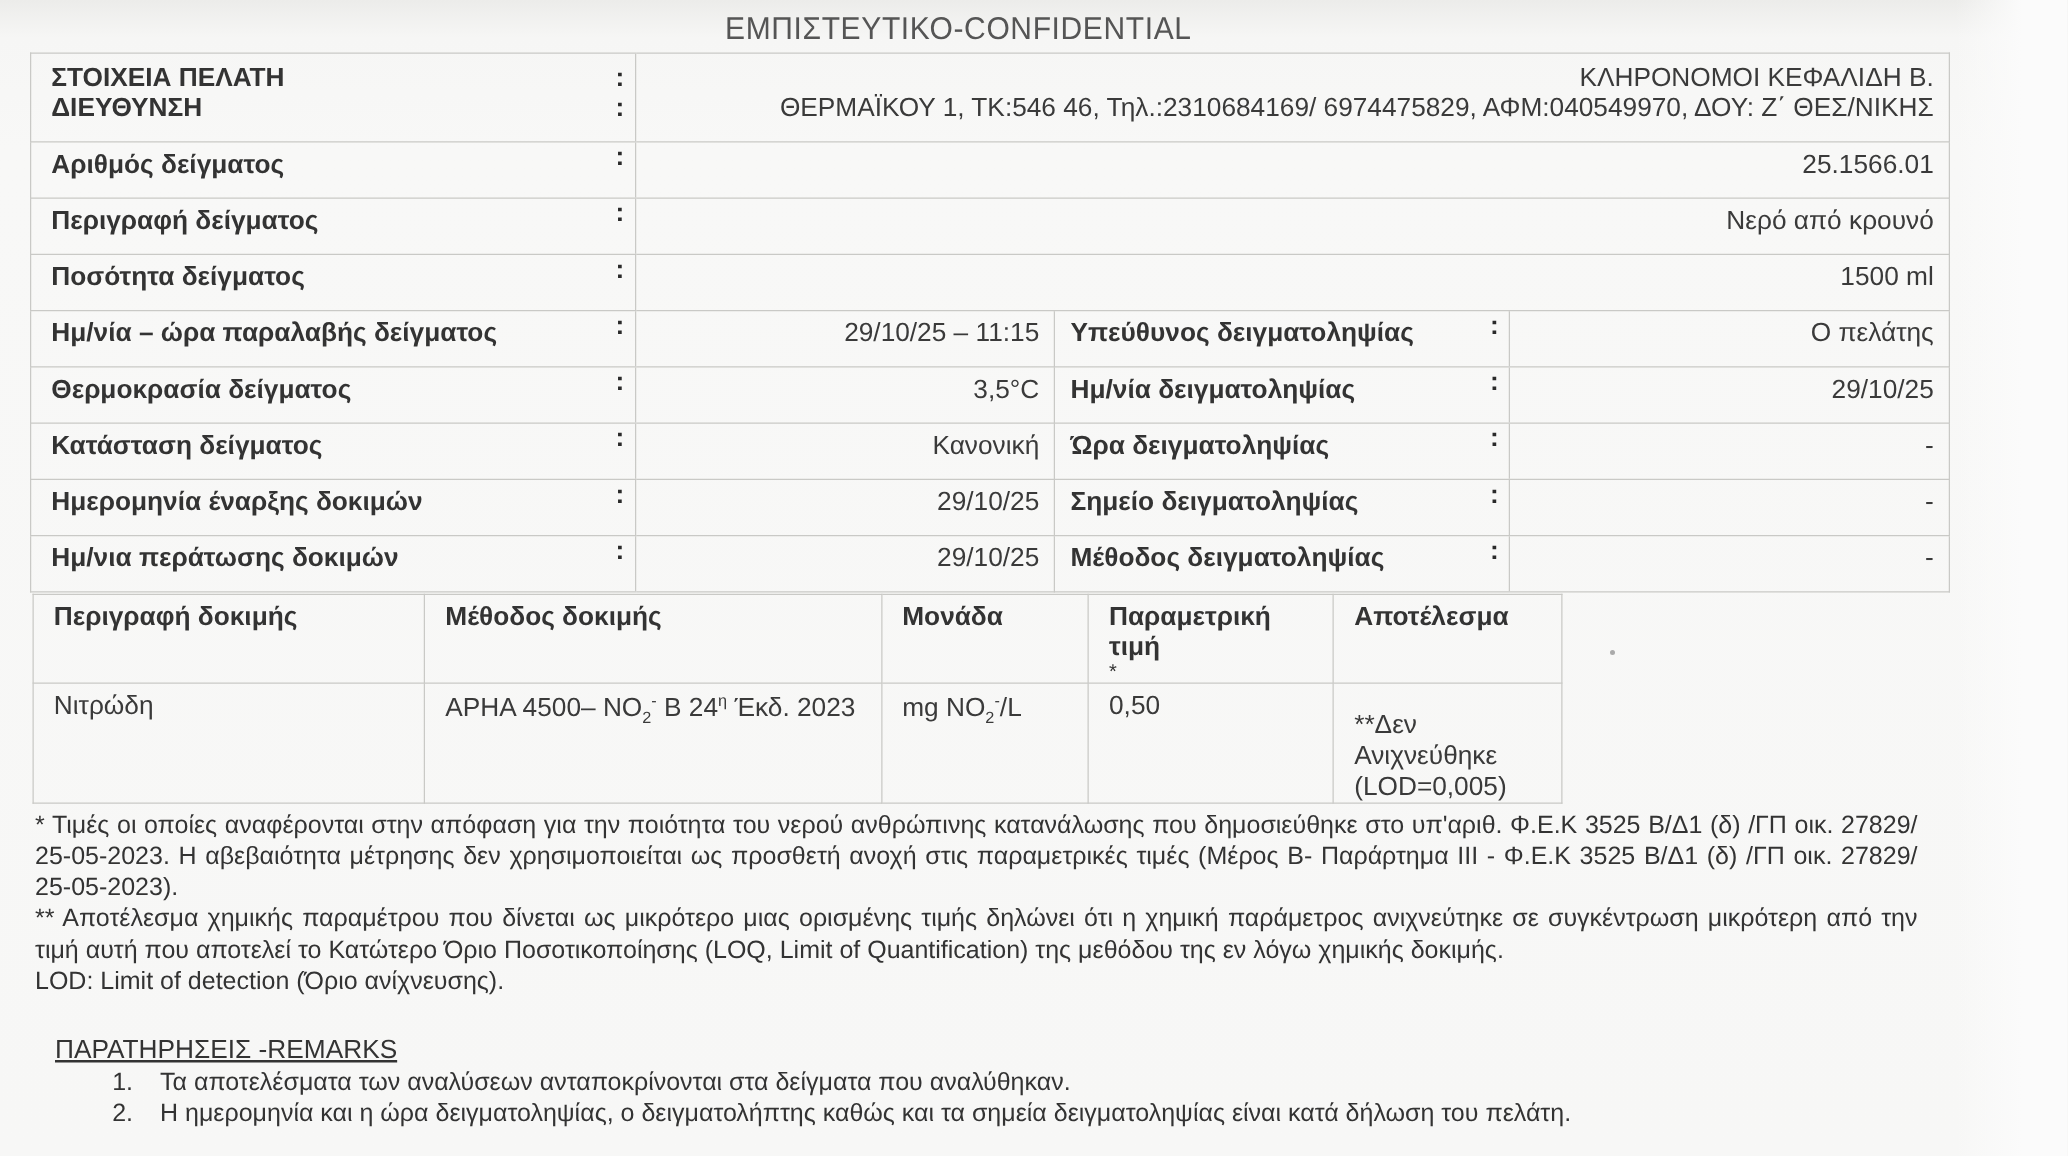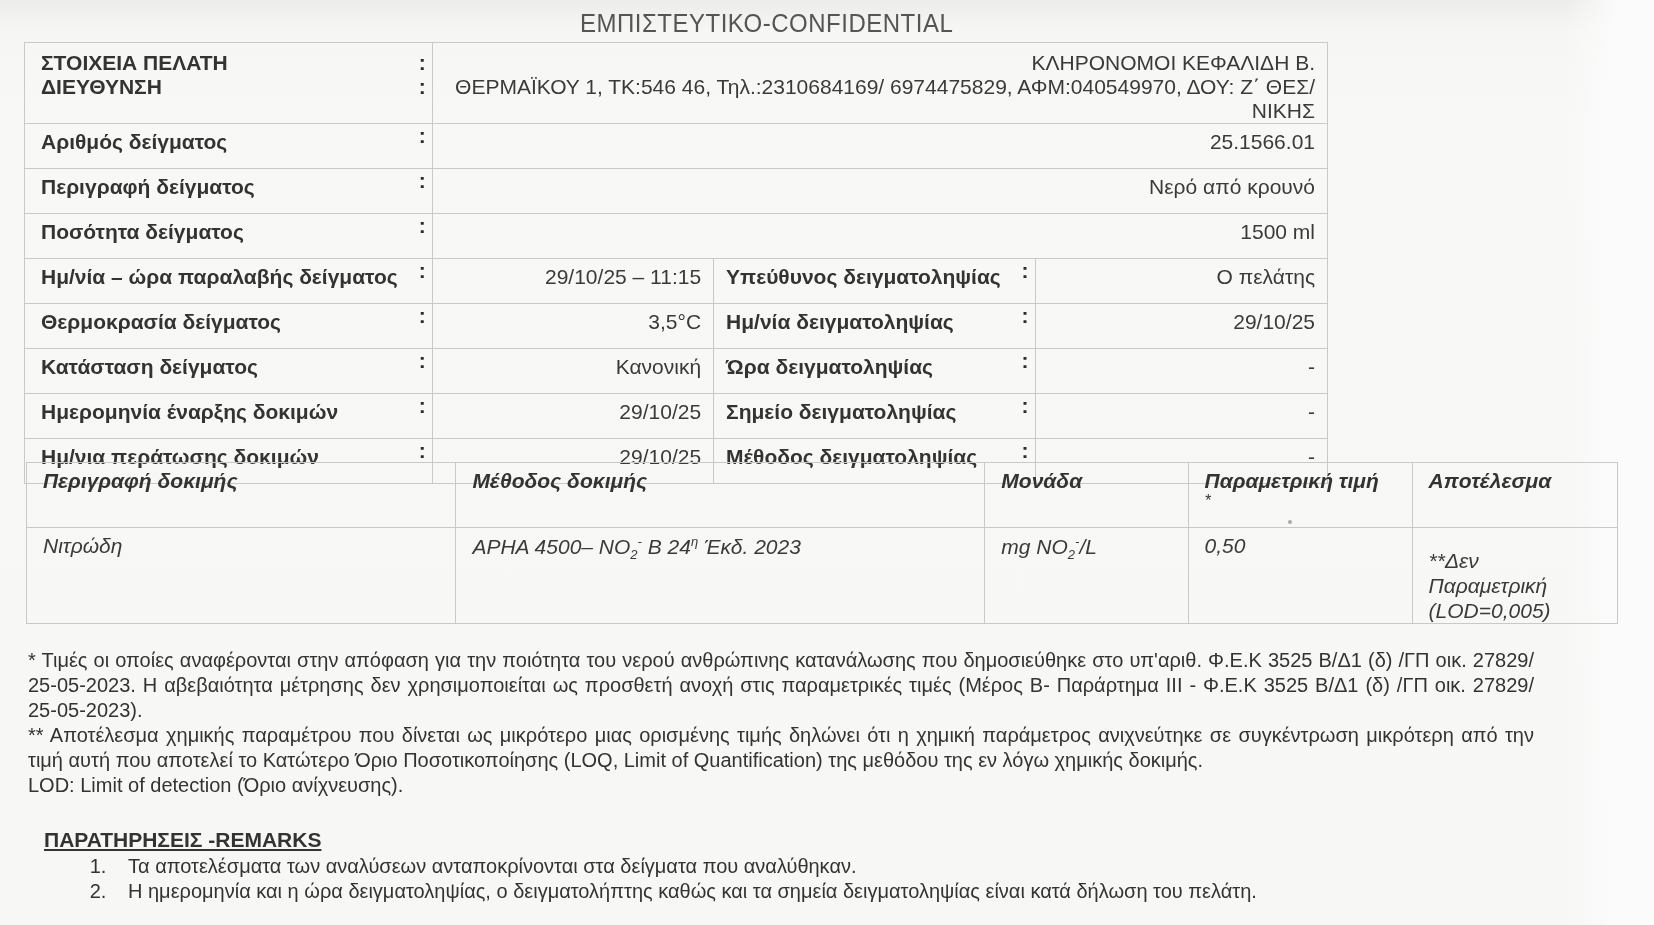--- a/index.html
+++ b/index.html
@@ -18,58 +18,58 @@
       position: absolute; right: 0; top: 0; width: 90px; height: 925px;
       background: linear-gradient(90deg, rgba(250,250,250,0) 0%, #fbfbfb 60%);
     }
     .confidential {
       position: absolute; left: 580px; top: 10px;
       font-size: 24px; letter-spacing: 0.5px; color: #555;
       transform: scaleY(1.05);
     }
     table { border-collapse: collapse; }
     .info {
-      position: absolute; left: 24px; top: 42px; width: 1304px;
+      position: absolute; left: 24px; top: 42px; width: 1536px;
     }
     .info td {
       border: 1px solid #c9c9c6;
       font-size: 21px;
       padding: 0 12px;
       vertical-align: top;
       height: 38px;
     }
     .info td.lbl { font-weight: bold; color: #333; padding-left: 16px; }
     .info td.col { text-align: center; padding: 0; width: 22px; border-left: none; border-right: none; font-weight: bold; }
     .info td.l1 { border-right: none; }
     .info td.val { color: #3a3a3a; text-align: right; }
     .info tr.first td { height: 62px; padding-top: 8px; }
     .info tr td { padding-top: 6px; }
     .info td.lbl2 { font-weight: bold; color: #333; border-right: none; }
     .tests {
-      position: absolute; left: 26px; top: 462px; width: 1592px; font-style: italic;
+      position: absolute; left: 26px; top: 475px; width: 1224px;
     }
     .tests td, .tests th {
       border: 1px solid #c9c9c6;
       font-size: 21px; padding: 6px 16px 0 16px; vertical-align: top; text-align: left;
       color: #3a3a3a; font-weight: normal;
     }
     .tests th { font-weight: bold; height: 58px; color: #333; }
     .tests tr.r1 td { height: 36px; }
     .tests tr.r2 td { height: 72px; }
     sub, sup { font-size: 13px; }
     .notes {
       position: absolute; left: 28px; top: 648px; width: 1506px;
       font-size: 20px; line-height: 25px; color: #333; text-align: justify;
     }
     .notes p { margin: 0; }
     .remarks {
       position: absolute; left: 44px; top: 828px; width: 1500px;
       font-size: 20px; color: #333;
     }
-    .remarks .title { font-weight: bold; text-decoration: underline; font-size: 21px; margin-bottom: 2px; }
+    .remarks .title { font-weight: normal; text-decoration: underline; font-size: 21px; margin-bottom: 2px; }
     .remarks ol { margin: 2px; padding-left: 66px; line-height: 25px; }
     .remarks li { padding-left: 16px; }
     .mark { position: absolute; width: 4px; height: 4px; border-radius: 2px; background: #aaa; }
   </style>
 </head>
 <body>
 
 <div class="page">
   <div class="right-fade"></div>
 
@@ -176,21 +176,21 @@
       </th>
       <th>Αποτέλεσμα</th>
     </tr>
     <tr class="r2">
       <td>Νιτρώδη</td>
       <td><span>APHA 4500– NO</span><sub>2</sub><sup>-</sup><span> B 24</span><sup>η</sup><span> Έκδ. 2023</span></td>
       <td><span>mg NO</span><sub>2</sub><sup>-</sup><span>/L</span></td>
       <td>0,50</td>
       <td style="line-height:25px;padding-top:20px;">
         <div>**Δεν</div>
-        <div>Παραμετρική</div>
+        <div>Ανιχνεύθηκε</div>
         <div>(LOD=0,005)</div>
       </td>
     </tr>
   </tbody>
     </table>
 
   <div class="notes">
     <p>* Τιμές οι οποίες αναφέρονται στην απόφαση για την ποιότητα του νερού ανθρώπινης κατανάλωσης που δημοσιεύθηκε στο υπ'αριθ. Φ.Ε.Κ 3525 Β/Δ1 (δ) /ΓΠ οικ. 27829/ 25-05-2023.  Η αβεβαιότητα μέτρησης δεν χρησιμοποιείται ως προσθετή ανοχή στις παραμετρικές τιμές (Μέρος Β- Παράρτημα III -  Φ.Ε.Κ 3525 Β/Δ1 (δ) /ΓΠ οικ. 27829/ 25-05-2023).</p>
     <p>** Αποτέλεσμα χημικής παραμέτρου που δίνεται ως μικρότερο μιας ορισμένης τιμής δηλώνει ότι η χημική παράμετρος ανιχνεύτηκε σε συγκέντρωση μικρότερη από την τιμή αυτή που αποτελεί το Κατώτερο Όριο Ποσοτικοποίησης (LOQ, Limit of Quantification) της μεθόδου της εν λόγω χημικής δοκιμής.</p>
     <p>LOD: Limit of detection (Όριο ανίχνευσης).</p>

